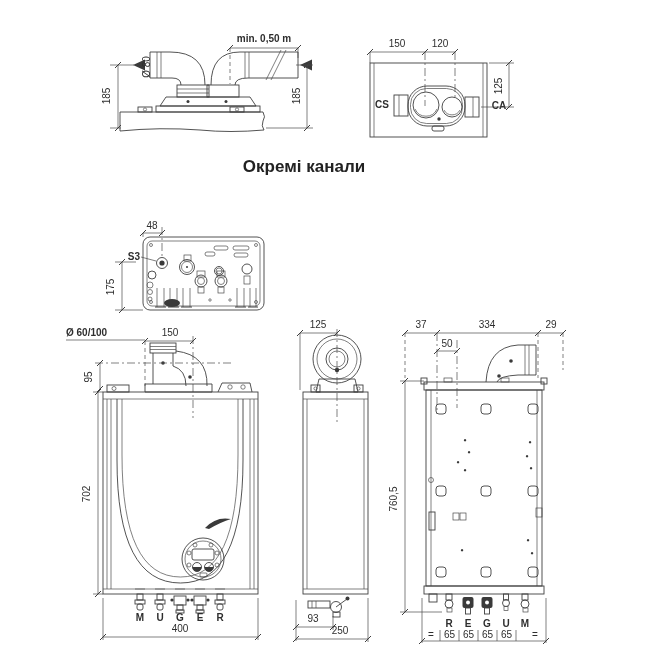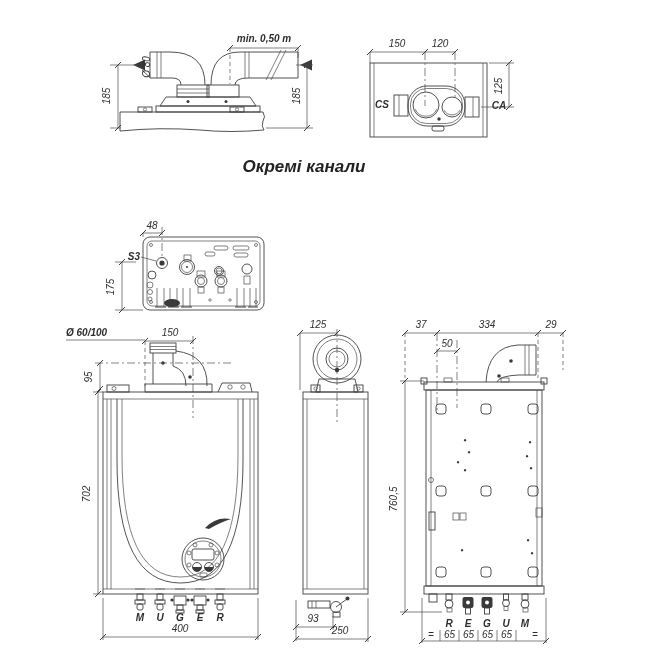--- a/index.html
+++ b/index.html
@@ -1,17 +1,17 @@
 <!DOCTYPE html>
 <html><head>
 <meta charset="utf-8">
 <style>
   html,body{margin:0;padding:0;background:#fff;}
   .canvas{position:relative;width:650px;height:650px;background:#ffffff;overflow:hidden;
-          font-family:"Liberation Sans",sans-serif;font-style:italic;}
+          font-family:"Liberation Sans",sans-serif;}
   svg{position:absolute;left:0;top:0;}
   svg text{fill:#2e2e2e;font-family:"Liberation Sans","DejaVu Sans",sans-serif;font-size:10px;}
   svg .dim{font-size:10px;}
   svg .bold{font-weight:bold;}
   svg .title{font-size:17px;font-weight:bold;fill:#222;}
   svg .ln{stroke:#3f3f3f;stroke-width:0.9;fill:none;}
   svg .thin{stroke:#4a4a4a;stroke-width:0.7;fill:none;}
   svg .dash{stroke:#4a4a4a;stroke-width:0.7;fill:none;stroke-dasharray:4 3;}
   svg .dashdot{stroke:#4a4a4a;stroke-width:0.7;fill:none;stroke-dasharray:8 3 2 3;}
   svg .fill{fill:#3a3a3a;stroke:none;}

